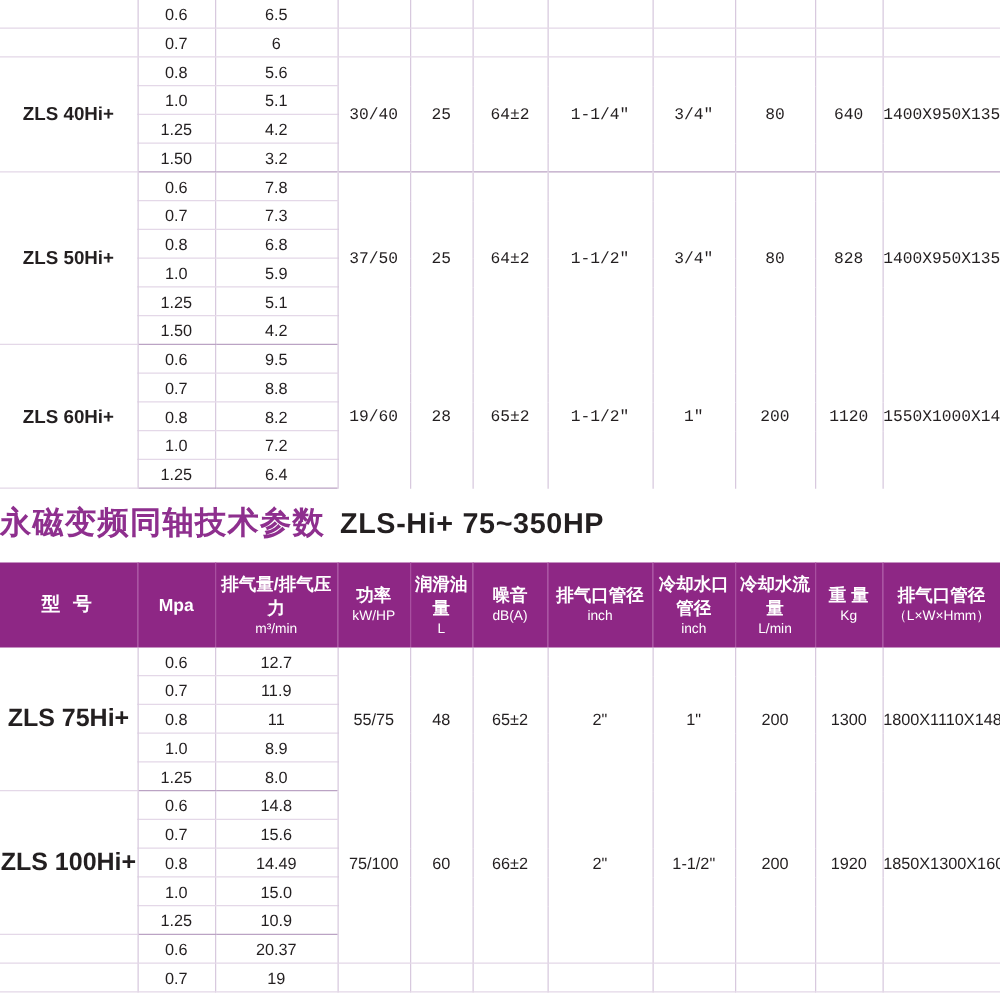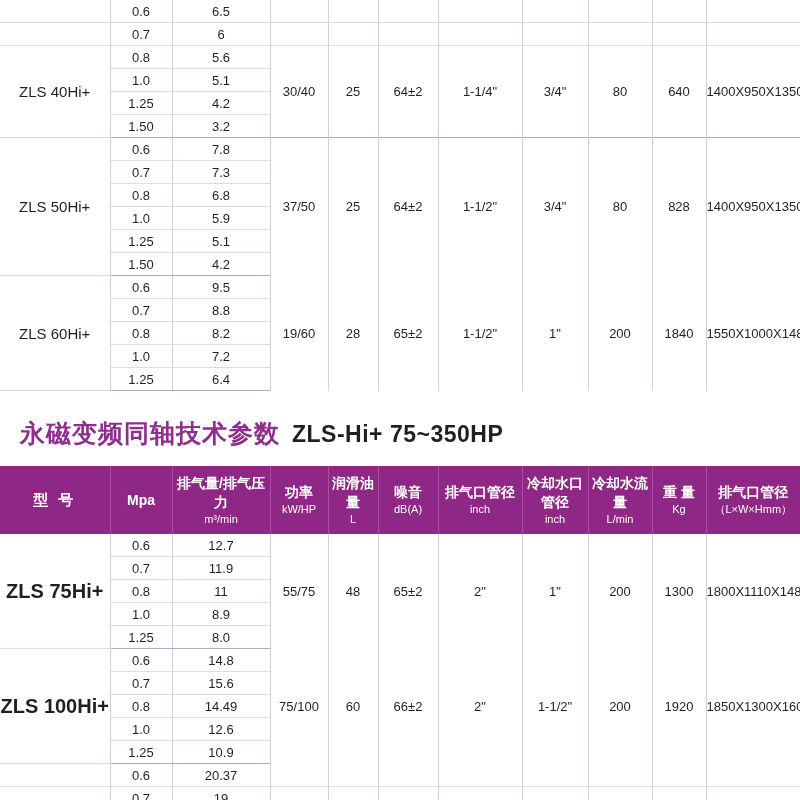--- a/index.html
+++ b/index.html
@@ -33,40 +33,41 @@
     border-bottom: 1px solid #d8c9de;
     text-align: center;
     vertical-align: middle;
     font-size: 13px;
     color: #231f20;
     padding: 0;
     height: 22px;
   }
   .tbl1 .modelcell {
     font-size: 15px;
-    font-weight: normal;
+    font-weight: bold;
     border-left: none;
   }
   .tbl1 .lastcol {
     border-right: none;
   }
   .tbl1 .rowsep {
     border-bottom: 1px solid #bba3c4;
   }
   .tbl1 .innerline {
     border-bottom: 1px solid #e4d8e8;
   }
   .tbl1 .noline {
     border-bottom: none;
+    font-family: Liberation Mono, monospace;
   }
 
   
   .heading {
-    margin-top: 26px;
-    padding-left: 20px;
+    margin-top: 10px;
+    padding-left: 0;
     white-space: nowrap;
   }
   .heading .cn {
     font-family: "DejaVu Sans", sans-serif;
     font-size: 25px;
     font-weight: bold;
     color: #8e2f8e;
     letter-spacing: 1px;
   }
   .heading .en {
@@ -234,21 +235,21 @@
     <tr>
       <td class="modelcell innerline" rowspan="5">ZLS 60Hi+</td>
       <td class="innerline">0.6</td>
       <td class="innerline">9.5</td>
       <td class="noline" rowspan="5">19/60</td>
       <td class="noline" rowspan="5">28</td>
       <td class="noline" rowspan="5">65±2</td>
       <td class="noline" rowspan="5">1-1/2"</td>
       <td class="noline" rowspan="5">1"</td>
       <td class="noline" rowspan="5">200</td>
-      <td class="noline" rowspan="5">1840</td>
+      <td class="noline" rowspan="5">1120</td>
       <td class="noline lastcol" rowspan="5">1550X1000X1480</td>
     </tr>
     <tr>
       <td class="innerline">0.7</td>
       <td class="innerline">8.8</td>
     </tr>
     <tr>
       <td class="innerline">0.8</td>
       <td class="innerline">8.2</td>
     </tr>
@@ -344,21 +345,21 @@
       <tr>
         <td>0.7</td>
         <td>15.6</td>
       </tr>
       <tr>
         <td>0.8</td>
         <td>14.49</td>
       </tr>
       <tr>
         <td>1.0</td>
-        <td>12.6</td>
+        <td>15.0</td>
       </tr>
       <tr>
         <td class="rowsep">1.25</td>
         <td class="rowsep">10.9</td>
       </tr>
 
       <tr>
         <td class="modelcell"></td>
         <td>0.6</td>
         <td>20.37</td>

